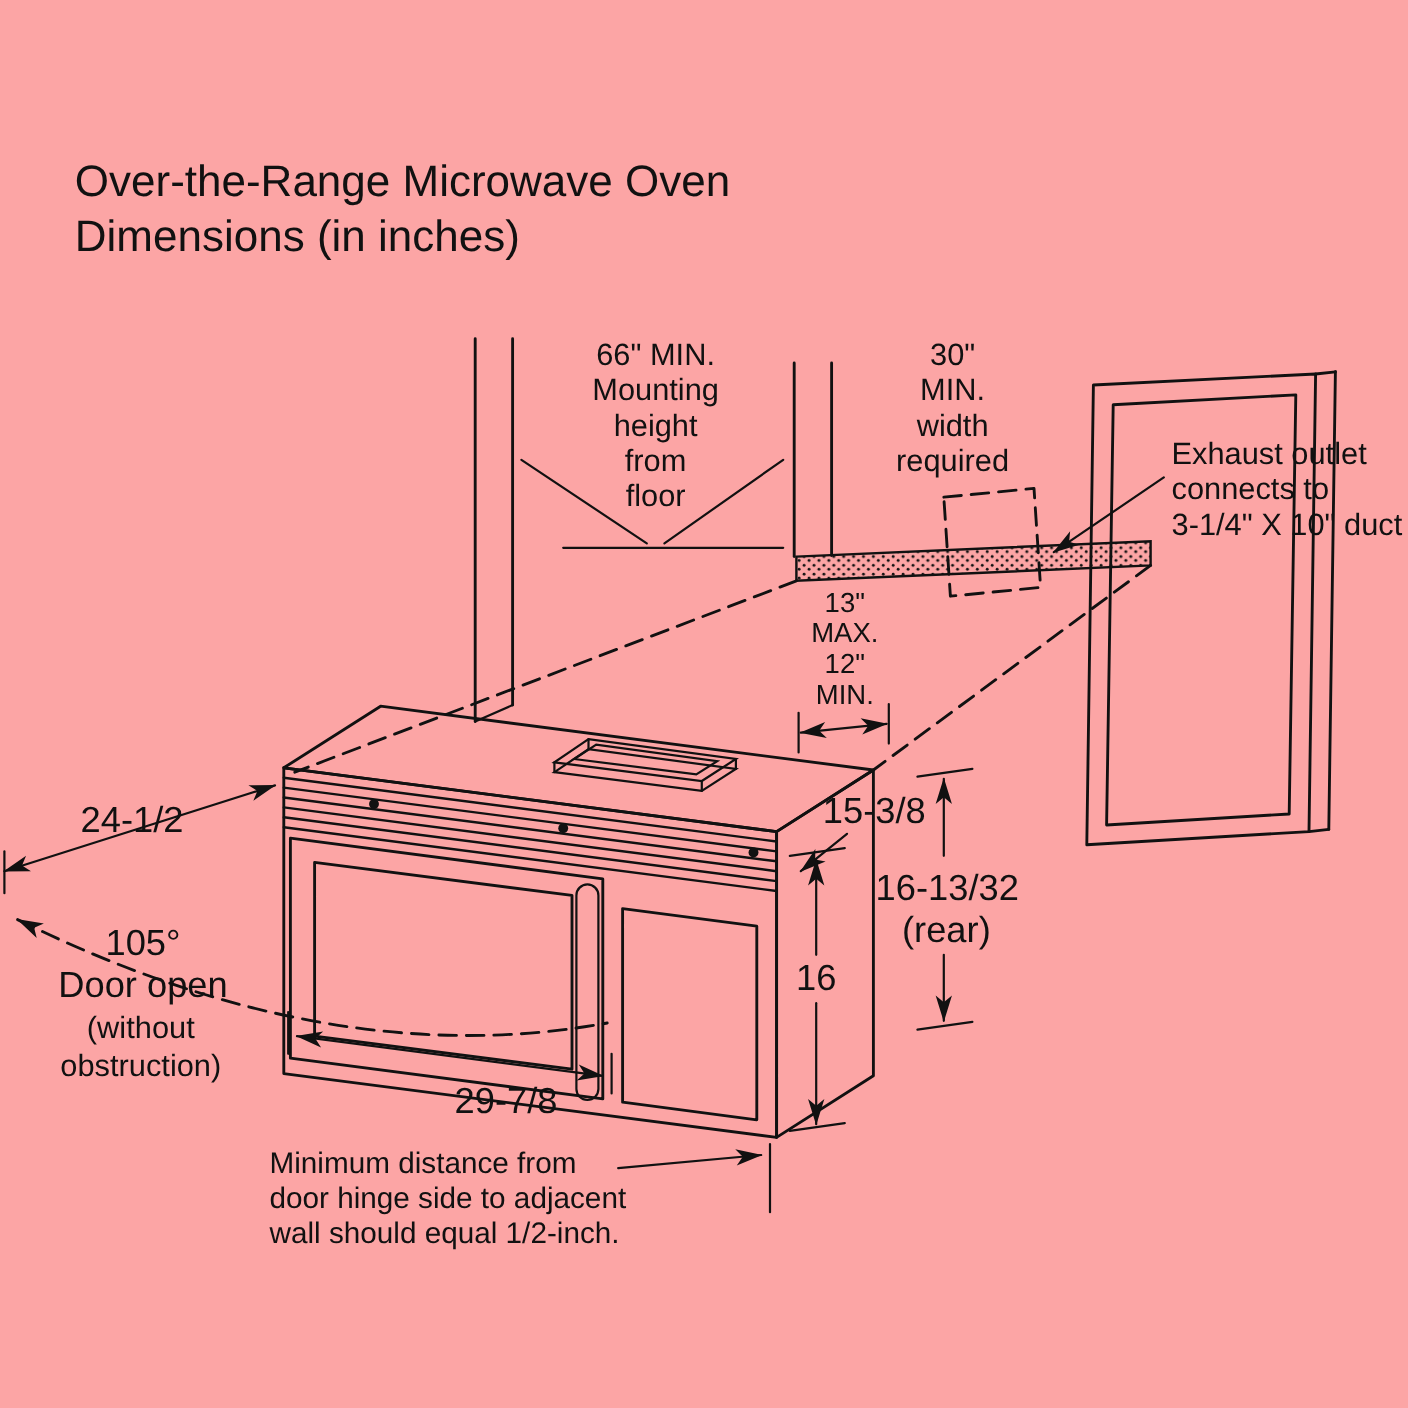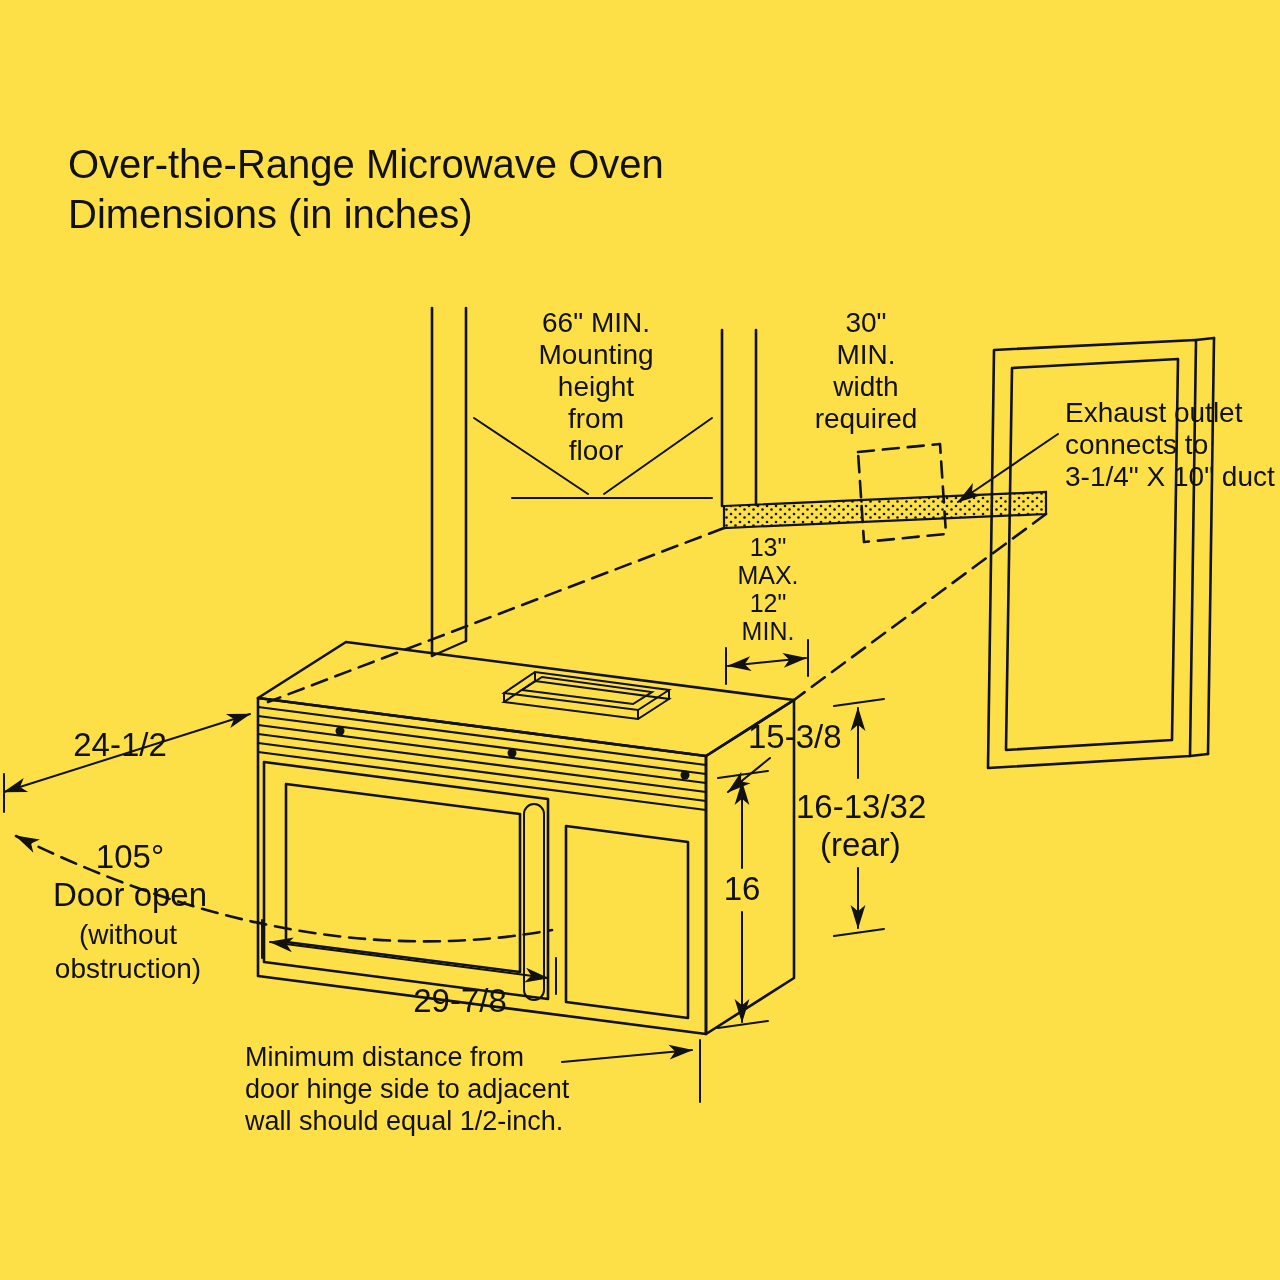--- a/index.html
+++ b/index.html
@@ -1,16 +1,16 @@
 <!DOCTYPE html>
 <html><head>
 <meta charset="utf-8">
 <style>
   html,body{margin:0;padding:0;background:#ffffff;}
-  .page{position:relative;width:1280px;height:1280px;background:#fde047;overflow:hidden;}
+  .page{position:relative;width:1280px;height:1280px;background:#fca5a5;overflow:hidden;}
   svg{position:absolute;left:0;top:0;}
   text{font-family:"Liberation Sans", sans-serif;fill:#111111;}
   .t-title{font-size:40px;}
   .t-dim{font-size:33px;}
   .t-med{font-size:28px;}
   .t-sm{font-size:25px;}
   .t-body{font-size:27px;}
   .ln{stroke:#111111;stroke-width:2.6;fill:none;stroke-linecap:round;stroke-linejoin:round;}
   .ln-thin{stroke:#111111;stroke-width:2;fill:none;stroke-linecap:round;}
   .ln-band{stroke:#111111;stroke-width:2.2;fill:none;stroke-linecap:round;}

